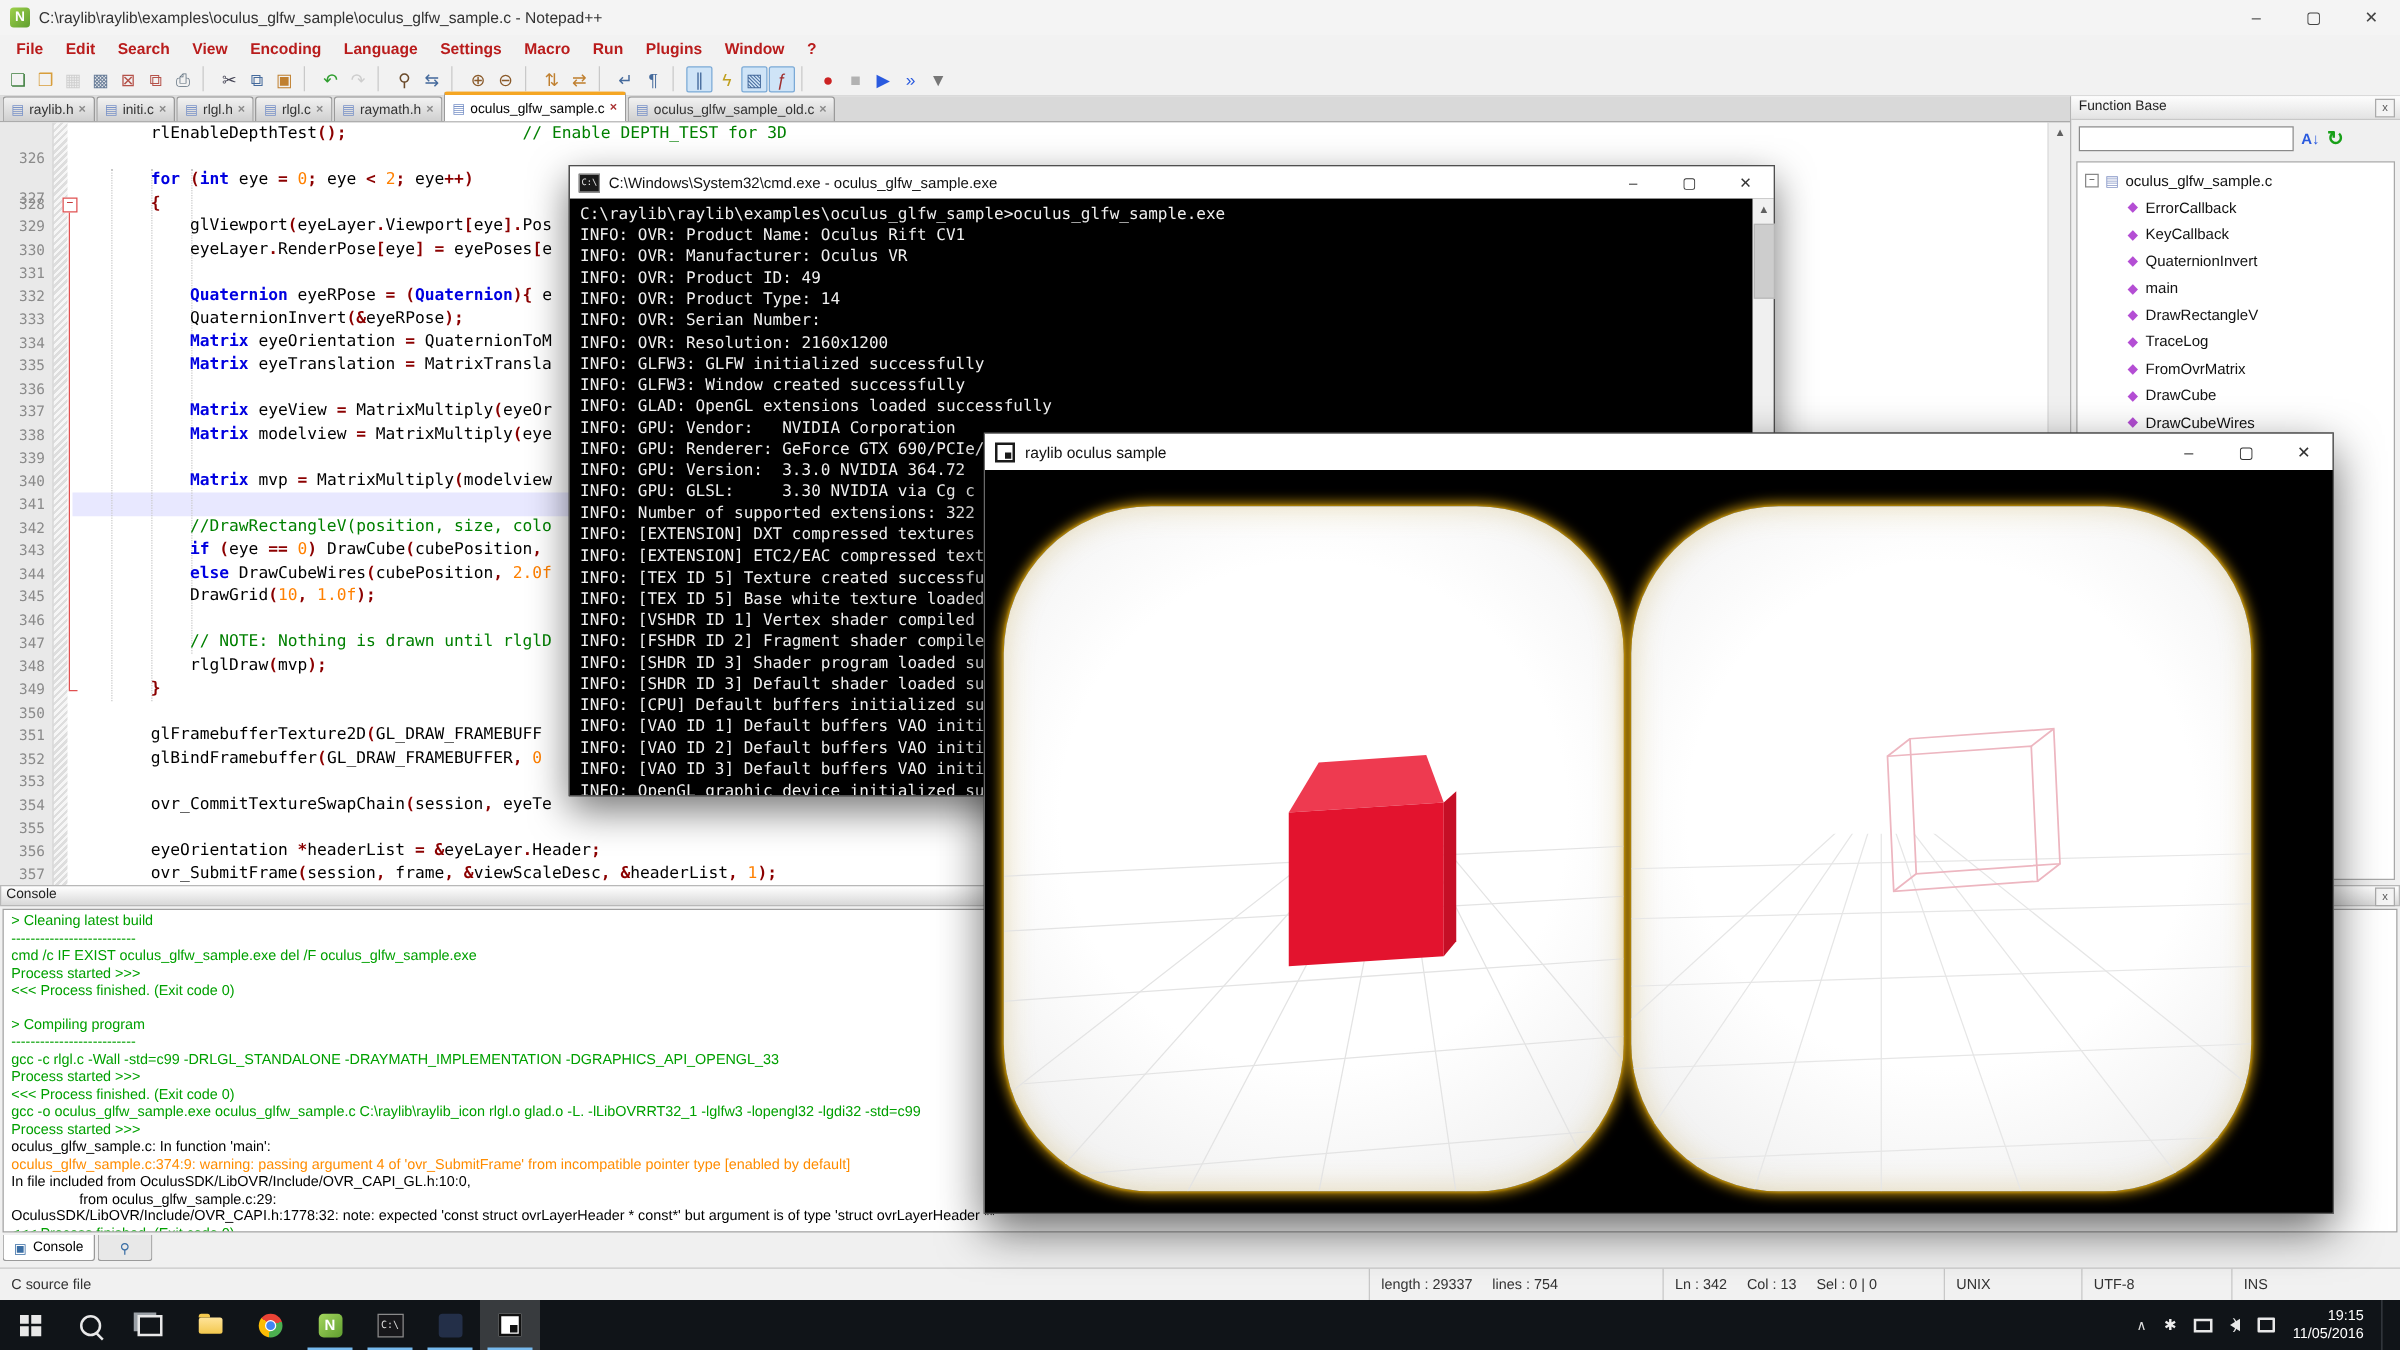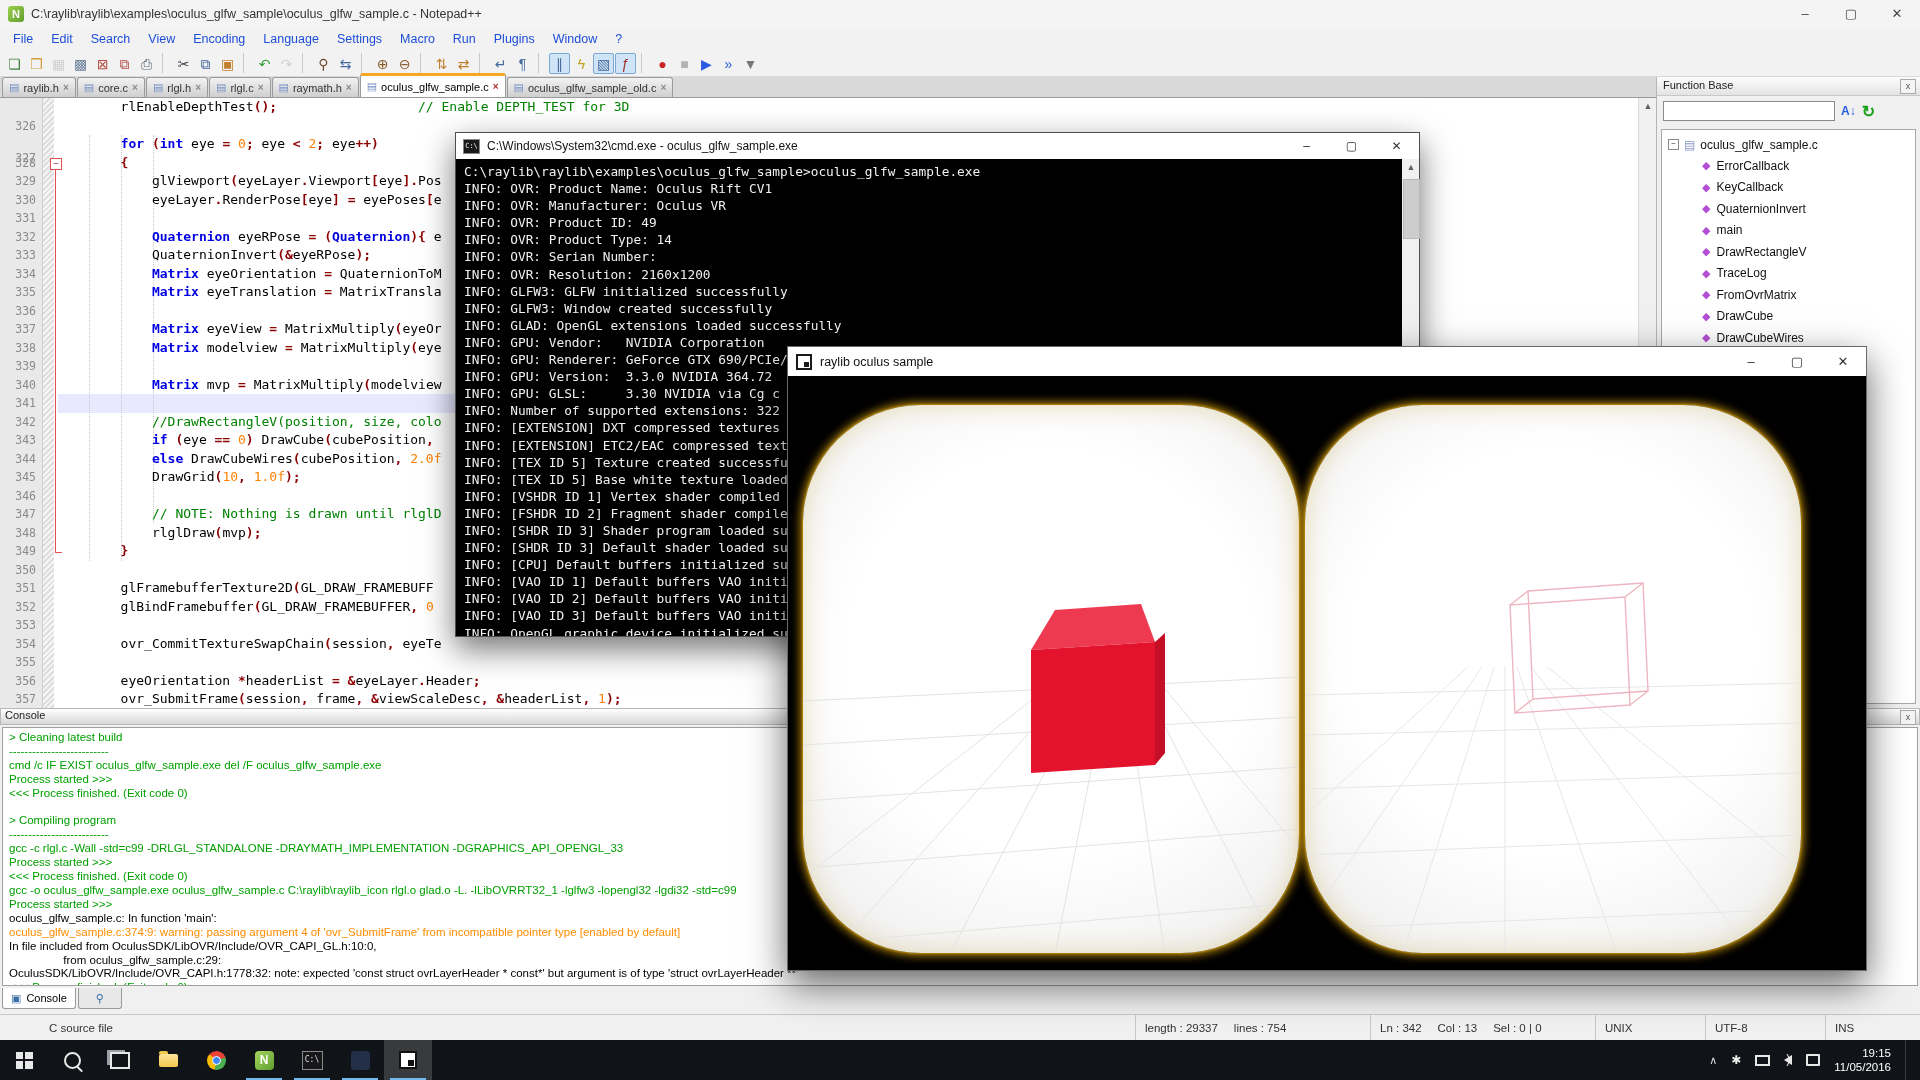--- a/index.html
+++ b/index.html
@@ -5,21 +5,21 @@
   html,body{margin:0;padding:0;width:1920px;height:1080px;overflow:hidden;background:#000;
     font-family:"Liberation Sans",sans-serif;-webkit-font-smoothing:antialiased;}
   
   #npp{position:absolute;left:0;top:0;width:1920px;height:1040px;background:#f2f2f2;z-index:1;}
   #npp-titlebar{position:absolute;left:0;top:0;width:100%;height:28px;background:#f4f4f4;display:flex;align-items:center;gap:7px;padding-left:8px;box-sizing:border-box;}
   .npp-ico{width:16px;height:16px;background:linear-gradient(135deg,#9ed14b,#5f9e2f);border-radius:3px;color:#fff;font-size:11px;font-weight:bold;text-align:center;line-height:16px;}
   #npp-title{font-size:12.5px;color:#333;}
   #npp-winbtns{position:absolute;right:0;top:0;display:flex;}
   .wb{width:46px;height:28px;line-height:28px;text-align:center;color:#444;font-size:13px;}
   #npp-menubar{position:absolute;left:0;top:28px;width:100%;height:22px;display:flex;align-items:center;padding-left:4px;box-sizing:border-box;}
-  .menu-item{padding:0 9px;font-size:12.5px;color:#1d4ed8;line-height:22px;}
+  .menu-item{padding:0 9px;font-size:12.5px;color:#b91c1c;line-height:22px;font-weight:bold;}
   #npp-toolbar{position:absolute;left:0;top:50px;width:100%;height:27px;display:flex;align-items:center;padding-left:4px;gap:1px;box-sizing:border-box;border-bottom:1px solid #dadada;}
   .tb-btn{width:21px;height:21px;font-size:14px;line-height:21px;text-align:center;border:1px solid transparent;border-radius:2px;box-sizing:border-box;}
   .tb-btn.on{background:#cfe4f7;border-color:#7aa9d6;}
   .tb-btn.dis{opacity:.4;}
   .tb-sep{width:6px;height:20px;border-left:1px solid #c9c9c9;margin:0 3px 0 4px;}
   
   #npp-tabbar{position:absolute;left:0;top:77px;width:1656px;height:21px;background:#d9d9d9;display:flex;align-items:flex-end;padding-left:2px;box-sizing:border-box;border-bottom:1px solid #9a9a9a;}
   .tab{height:19px;display:flex;align-items:center;gap:4px;padding:0 6px;border:1px solid #9a9a9a;border-bottom:none;border-radius:3px 3px 0 0;background:linear-gradient(#f2f2f2,#cfcfcf);margin-right:1px;font-size:11px;color:#333;position:relative;}
   .tab .tab-icon{color:#7a93c8;font-size:11px;}
   .tab .tab-close{color:#8a8a8a;font-size:10px;font-weight:bold;}
@@ -185,21 +185,21 @@
       <span class="tb-btn " style="color:#777777">▼</span>
     </div>
   <div id="npp-tabbar">
       <span class="tab">
      <span class="tab-icon">▤</span>
      <span class="tab-label">raylib.h</span>
      <span class="tab-close">×</span>
       </span>
       <span class="tab">
      <span class="tab-icon">▤</span>
-     <span class="tab-label">core.c</span>
+     <span class="tab-label">initi.c</span>
      <span class="tab-close">×</span>
       </span>
       <span class="tab">
      <span class="tab-icon">▤</span>
      <span class="tab-label">rlgl.h</span>
      <span class="tab-close">×</span>
       </span>
       <span class="tab">
      <span class="tab-icon">▤</span>
      <span class="tab-label">rlgl.c</span>
@@ -422,21 +422,21 @@
         <span class="c-tabicon">▣</span>
         <span>Console</span>
       </div>
       <div class="c-tab c-tab2">
         <span class="c-tabicon">⚲</span>
       </div>
     </div>
   </div>
 
   <div id="statusbar">
-    <span class="st-seg" style="width:1096px;margin-left:40px;">C source file</span>
+    <span class="st-seg" style="width:1096px;">C source file</span>
     <span class="st-seg" style="width:235px;">length : 29337     lines : 754</span>
     <span class="st-seg" style="width:225px;">Ln : 342     Col : 13     Sel : 0 | 0</span>
     <span class="st-seg" style="width:110px;">UNIX</span>
     <span class="st-seg" style="width:120px;">UTF-8</span>
     <span class="st-seg" style="width:80px;border-right:none;">INS</span>
   </div>
 </div>
 
 <div id="cmdwin">
   <div class="cmd-title">

